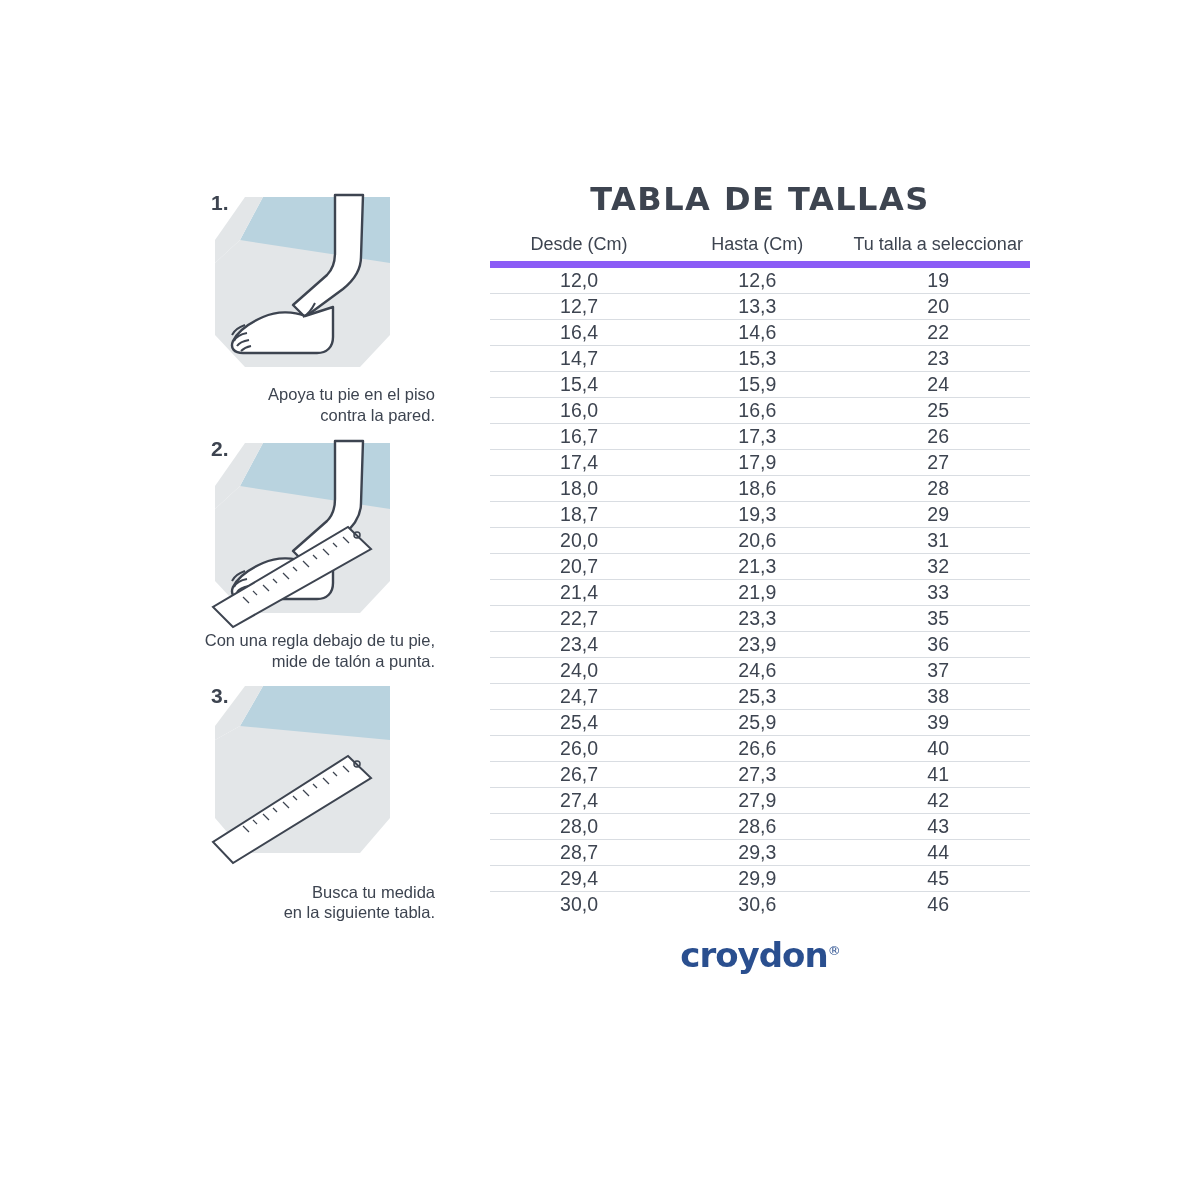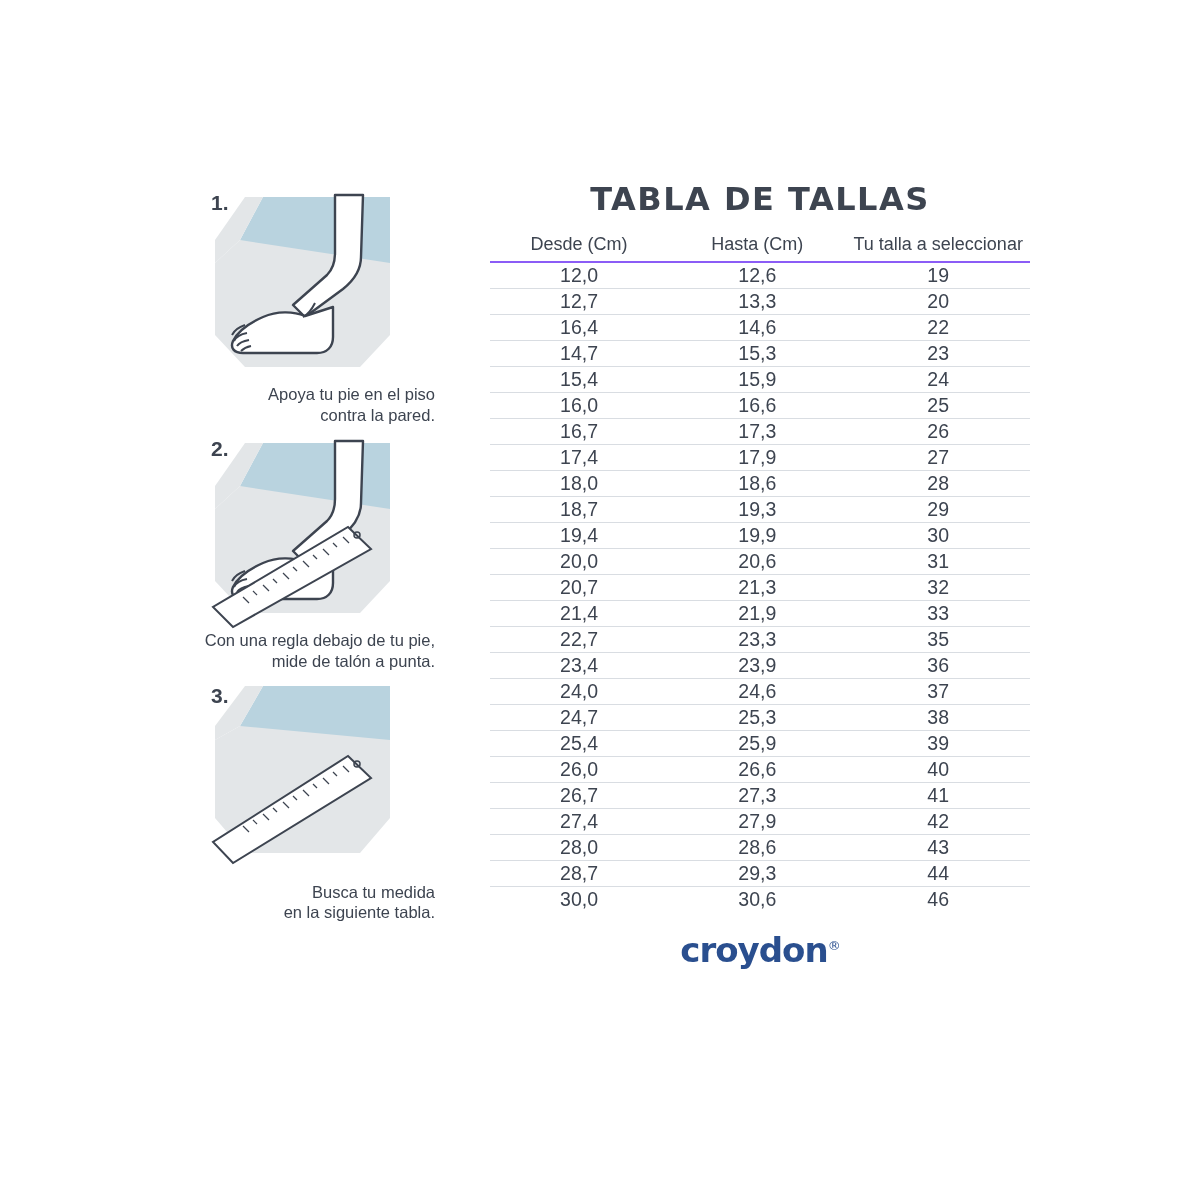--- a/index.html
+++ b/index.html
@@ -79,21 +79,21 @@
     border-collapse: collapse;
     width: 100%;
     font-size: 19px;
     color: #3d4450;
   }
   table.sizes th {
     font-size: 18px;
     font-weight: normal;
     padding: 2px 0 6px 0;
     text-align: center;
-    border-bottom: 2px solid #8b5cf6;
+    border-bottom: 7px solid #8b5cf6;
   }
   table.sizes td {
     text-align: center;
     padding: 1px 0;
     border-bottom: 1px solid #d9dde2;
     font-size: 19.5px;
     line-height: 1.18;
   }
   table.sizes td.c1 { width: 33%; }
   table.sizes td.c2 { width: 33%; }
@@ -283,25 +283,20 @@
             <td class="c1">18,0</td>
             <td class="c2">18,6</td>
             <td class="c3">28</td>
           </tr>
           <tr>
             <td class="c1">18,7</td>
             <td class="c2">19,3</td>
             <td class="c3">29</td>
           </tr>
           <tr>
-            <td class="c1">19,4</td>
-            <td class="c2">19,9</td>
-            <td class="c3">30</td>
-          </tr>
-          <tr>
             <td class="c1">20,0</td>
             <td class="c2">20,6</td>
             <td class="c3">31</td>
           </tr>
           <tr>
             <td class="c1">20,7</td>
             <td class="c2">21,3</td>
             <td class="c3">32</td>
           </tr>
           <tr>
@@ -351,20 +346,25 @@
           </tr>
           <tr>
             <td class="c1">28,0</td>
             <td class="c2">28,6</td>
             <td class="c3">43</td>
           </tr>
           <tr>
             <td class="c1">28,7</td>
             <td class="c2">29,3</td>
             <td class="c3">44</td>
+          </tr>
+          <tr>
+            <td class="c1">29,4</td>
+            <td class="c2">29,9</td>
+            <td class="c3">45</td>
           </tr>
           <tr>
             <td class="c1">30,0</td>
             <td class="c2">30,6</td>
             <td class="c3">46</td>
           </tr>
         </tbody>
     </table>
 
     <div class="brand">

